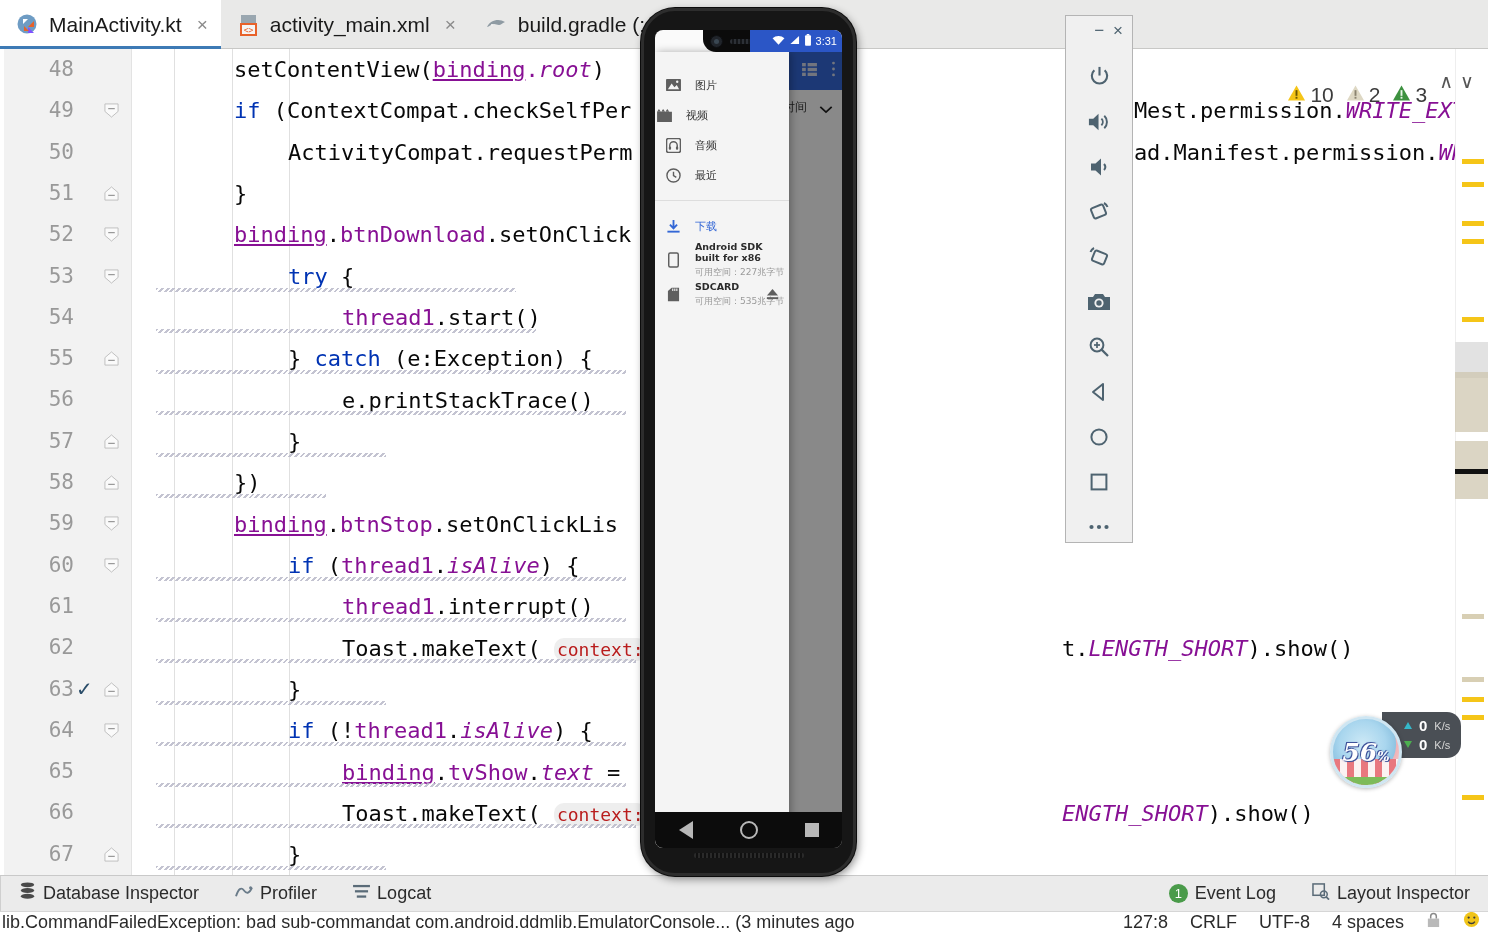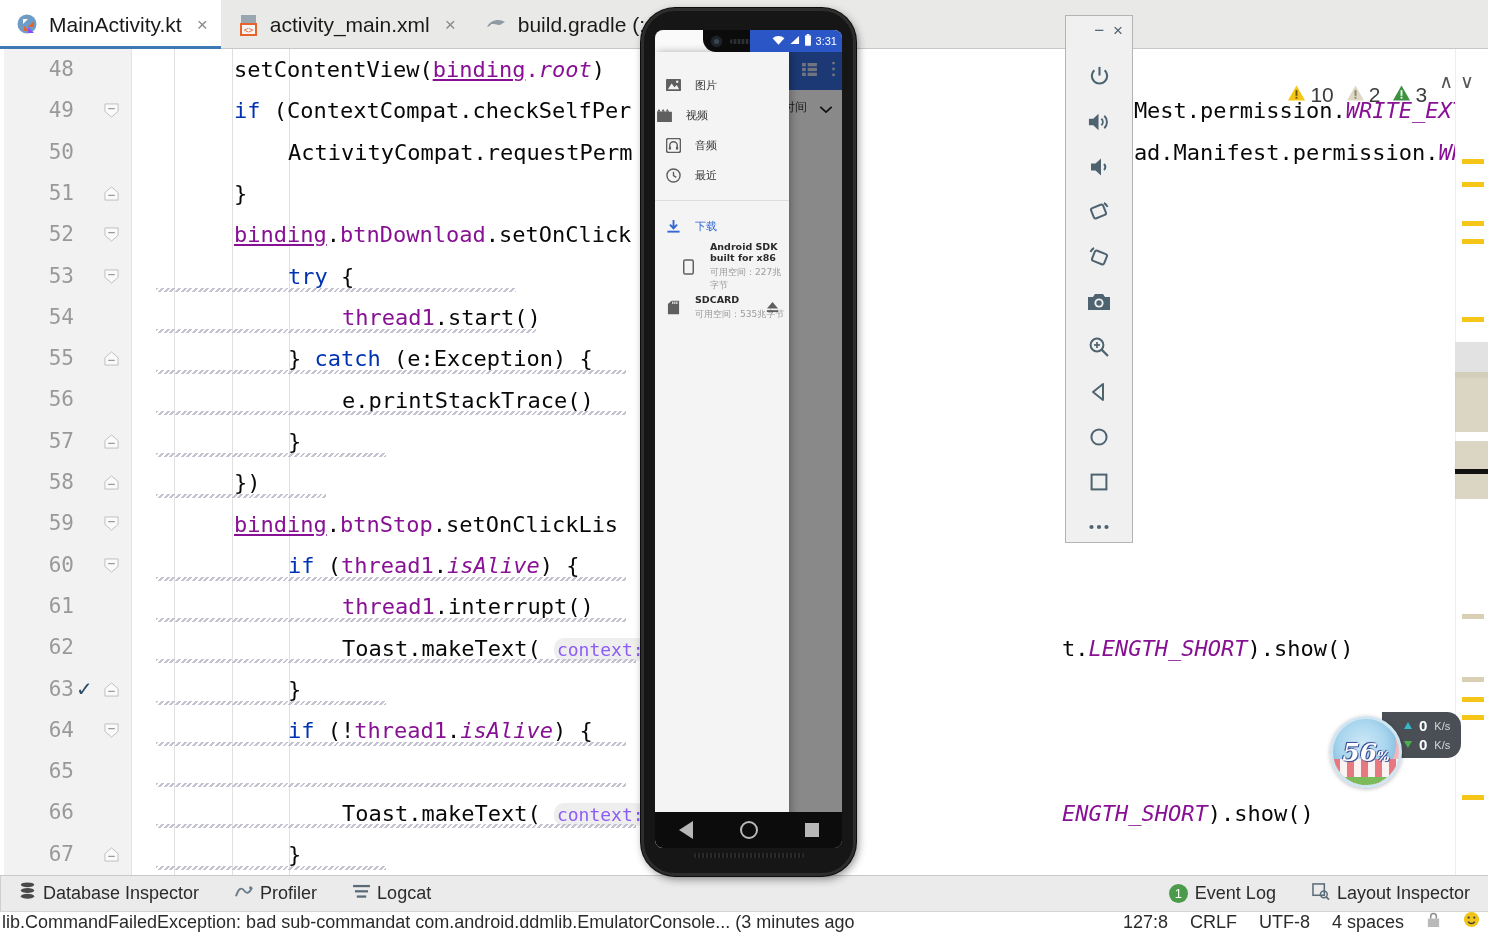--- a/index.html
+++ b/index.html
@@ -61,21 +61,21 @@
     display: flex; align-items: center; justify-content: center;
   }
   .vline {
     position: absolute; top: 0; width: 1px; height: 826px; background: #e0e0e0;
   }
   .kw  { color: #0033b3; }
   .fn  { color: #080808; }
   .prop{ color: #871094; }
   .ital{ color: #871094; font-style: italic; }
   .bind{ color: #871094; text-decoration: underline; }
-  .hint{ background: #eeeeee; color: #8b5cf6; font-size: 18px; padding: 1px 3px; border-radius: 10px; }
+  .hint{ background: #eeeeee; color: #b91c1c; font-size: 18px; padding: 1px 3px; border-radius: 10px; }
   .squig {
     position: absolute; height: 4px; bottom: 2px;
     background-image: repeating-linear-gradient(135deg,#b9b9c9 0 2px,transparent 2px 4px);
     opacity: .85;
   }
   .checkmark { position: absolute; left: 72px; font-size: 20px; color: #2a4d69; }
 
   
   .inspect {
     position: absolute; right: 18px; top: 6px;
@@ -391,20 +391,21 @@
       <div class="line" style="top:496px;left:156px"><span class="kw">if</span> <span class="fn">(</span><span class="prop">thread1</span><span class="fn">.</span><span class="ital">isAlive</span><span class="fn">) {</span></div>
 
       <div class="line" style="top:537px;left:210px"><span class="prop">thread1</span><span class="fn">.interrupt()</span></div>
 
       <div class="line" style="top:579px;left:210px"><span class="fn">Toast.makeText( </span><span class="hint">context:</span></div>
 
       <div class="line" style="top:620px;left:156px"><span class="fn">}</span></div>
 
       <div class="line" style="top:661px;left:156px"><span class="kw">if</span> <span class="fn">(!</span><span class="prop">thread1</span><span class="fn">.</span><span class="ital">isAlive</span><span class="fn">) {</span></div>
 
+      <div class="line" style="top:703px;left:210px"><span class="bind">binding</span><span class="fn">.</span><span class="prop">tvShow</span><span class="fn">.</span><span class="ital">text</span> <span class="fn">=</span></div>
 
       <div class="line" style="top:744px;left:210px"><span class="fn">Toast.makeText( </span><span class="hint">context:</span></div>
 
       <div class="line" style="top:785px;left:156px"><span class="fn">}</span></div>
 
       <div class="line" style="top:41px;left:1002px"><span class="fn">M</span></div>
       <div class="line" style="top:41px;left:1015px"><span class="fn">est.permission.</span><span class="ital">WRITE_EXTER</span></div>
       <div class="line" style="top:83px;left:1002px"><span class="fn">a</span></div>
       <div class="line" style="top:83px;left:1015px"><span class="fn">d.Manifest.permission.</span><span class="ital">WRI</span></div>
       <div class="line" style="top:579px;left:930px"><span class="fn">t.</span><span class="ital">LENGTH_SHORT</span><span class="fn">).show()</span></div>
@@ -603,21 +604,21 @@
         <div class="dr-item" style="height:30px;padding-left:11px">
           <span class="dr-ico" style="width:15px;flex:0 0 15px">
             <svg width="15" height="15" viewBox="0 0 16 16">
                 <path d="M8 1 V9 M4.2 6 L8 10 L11.8 6" fill="none" stroke="#3367d6" stroke-width="2"></path>
                 <rect x="1.5" y="12.5" width="13" height="2" fill="#3367d6"></rect>
               </svg>
           </span>
           <span class="dr-label sel" style="font-size:11px;margin-left:14px">下载</span>
         </div>
 
-        <div class="dr-item2" style="min-height:31px;padding-left:26px">
+        <div class="dr-item2" style="min-height:31px;padding-left:11px">
           <span class="dr-ico" style="width:15px;flex:0 0 15px">
             <svg width="11" height="16" viewBox="0 0 12 17">
                 <rect x="0.8" y="0.8" width="10.4" height="15.4" rx="1.6" fill="none" stroke="#5f5f5f" stroke-width="1.6"></rect>
               </svg>
           </span>
           <span class="dr-two" style="margin-left:14px">
             <div class="dr-t1" style="font-size:9.5px">Android SDK built for x86</div>
             <div class="dr-t2" style="font-size:9px">可用空间：227兆字节</div>
           </span>
         </div>

